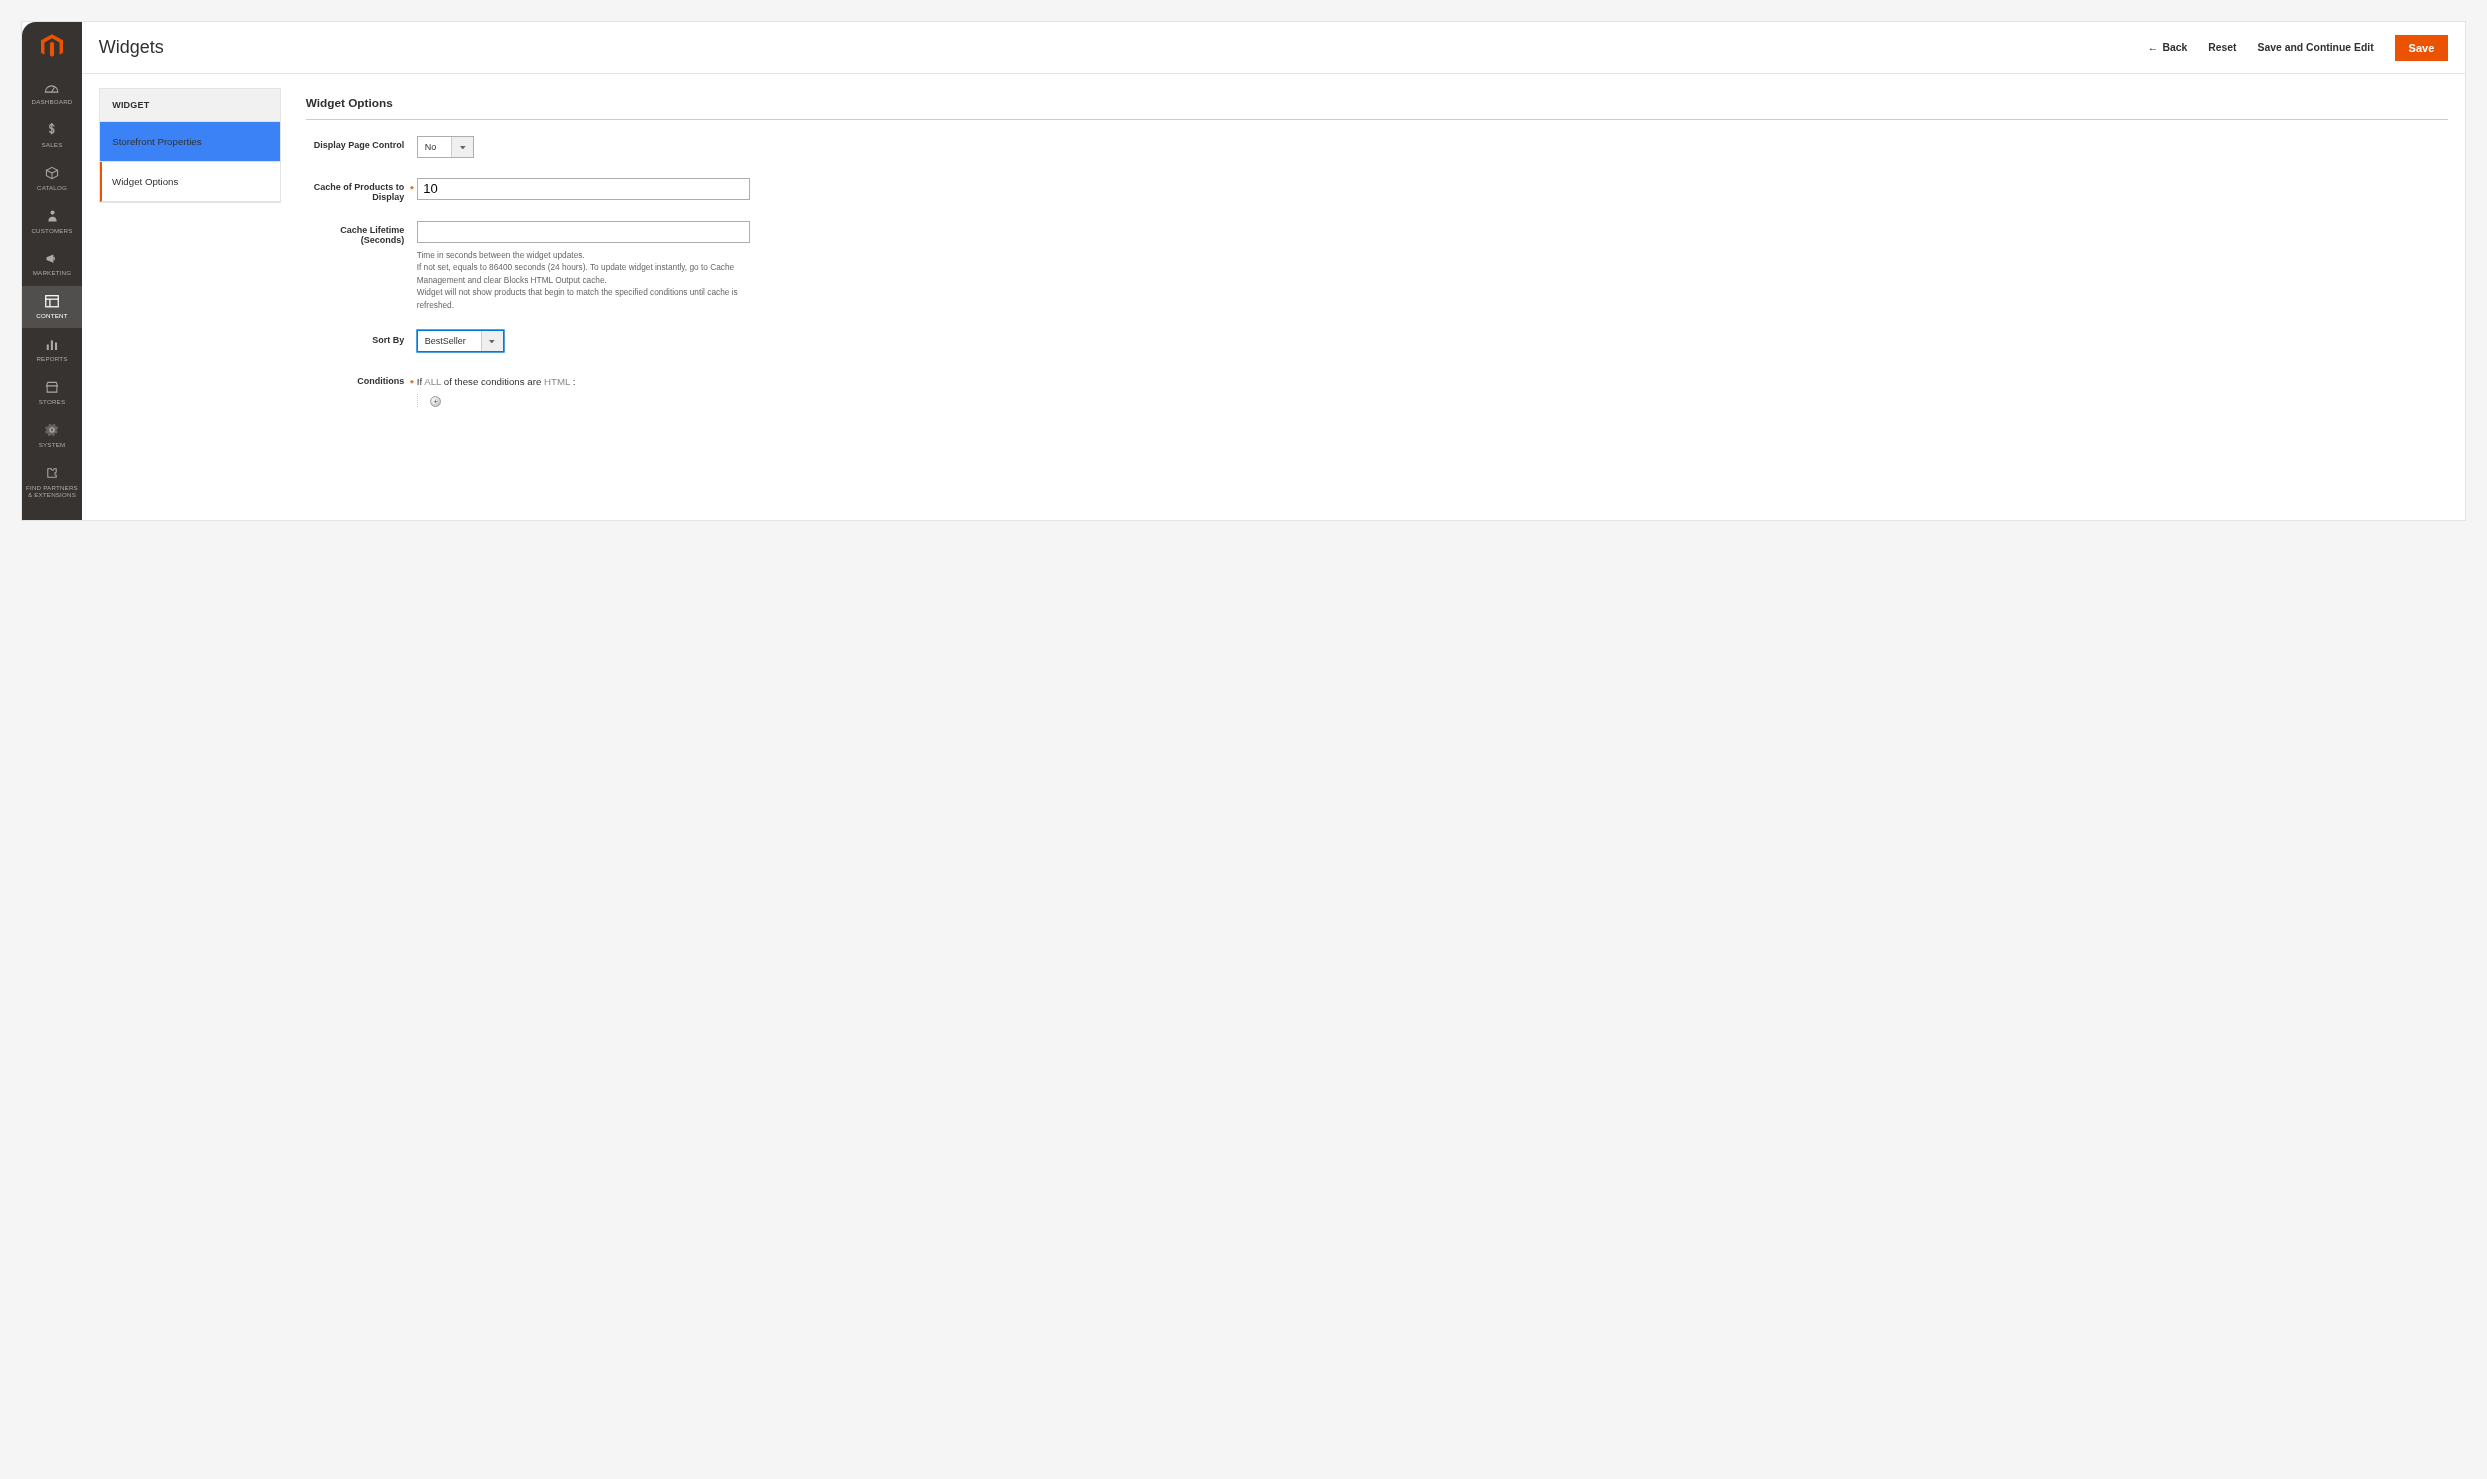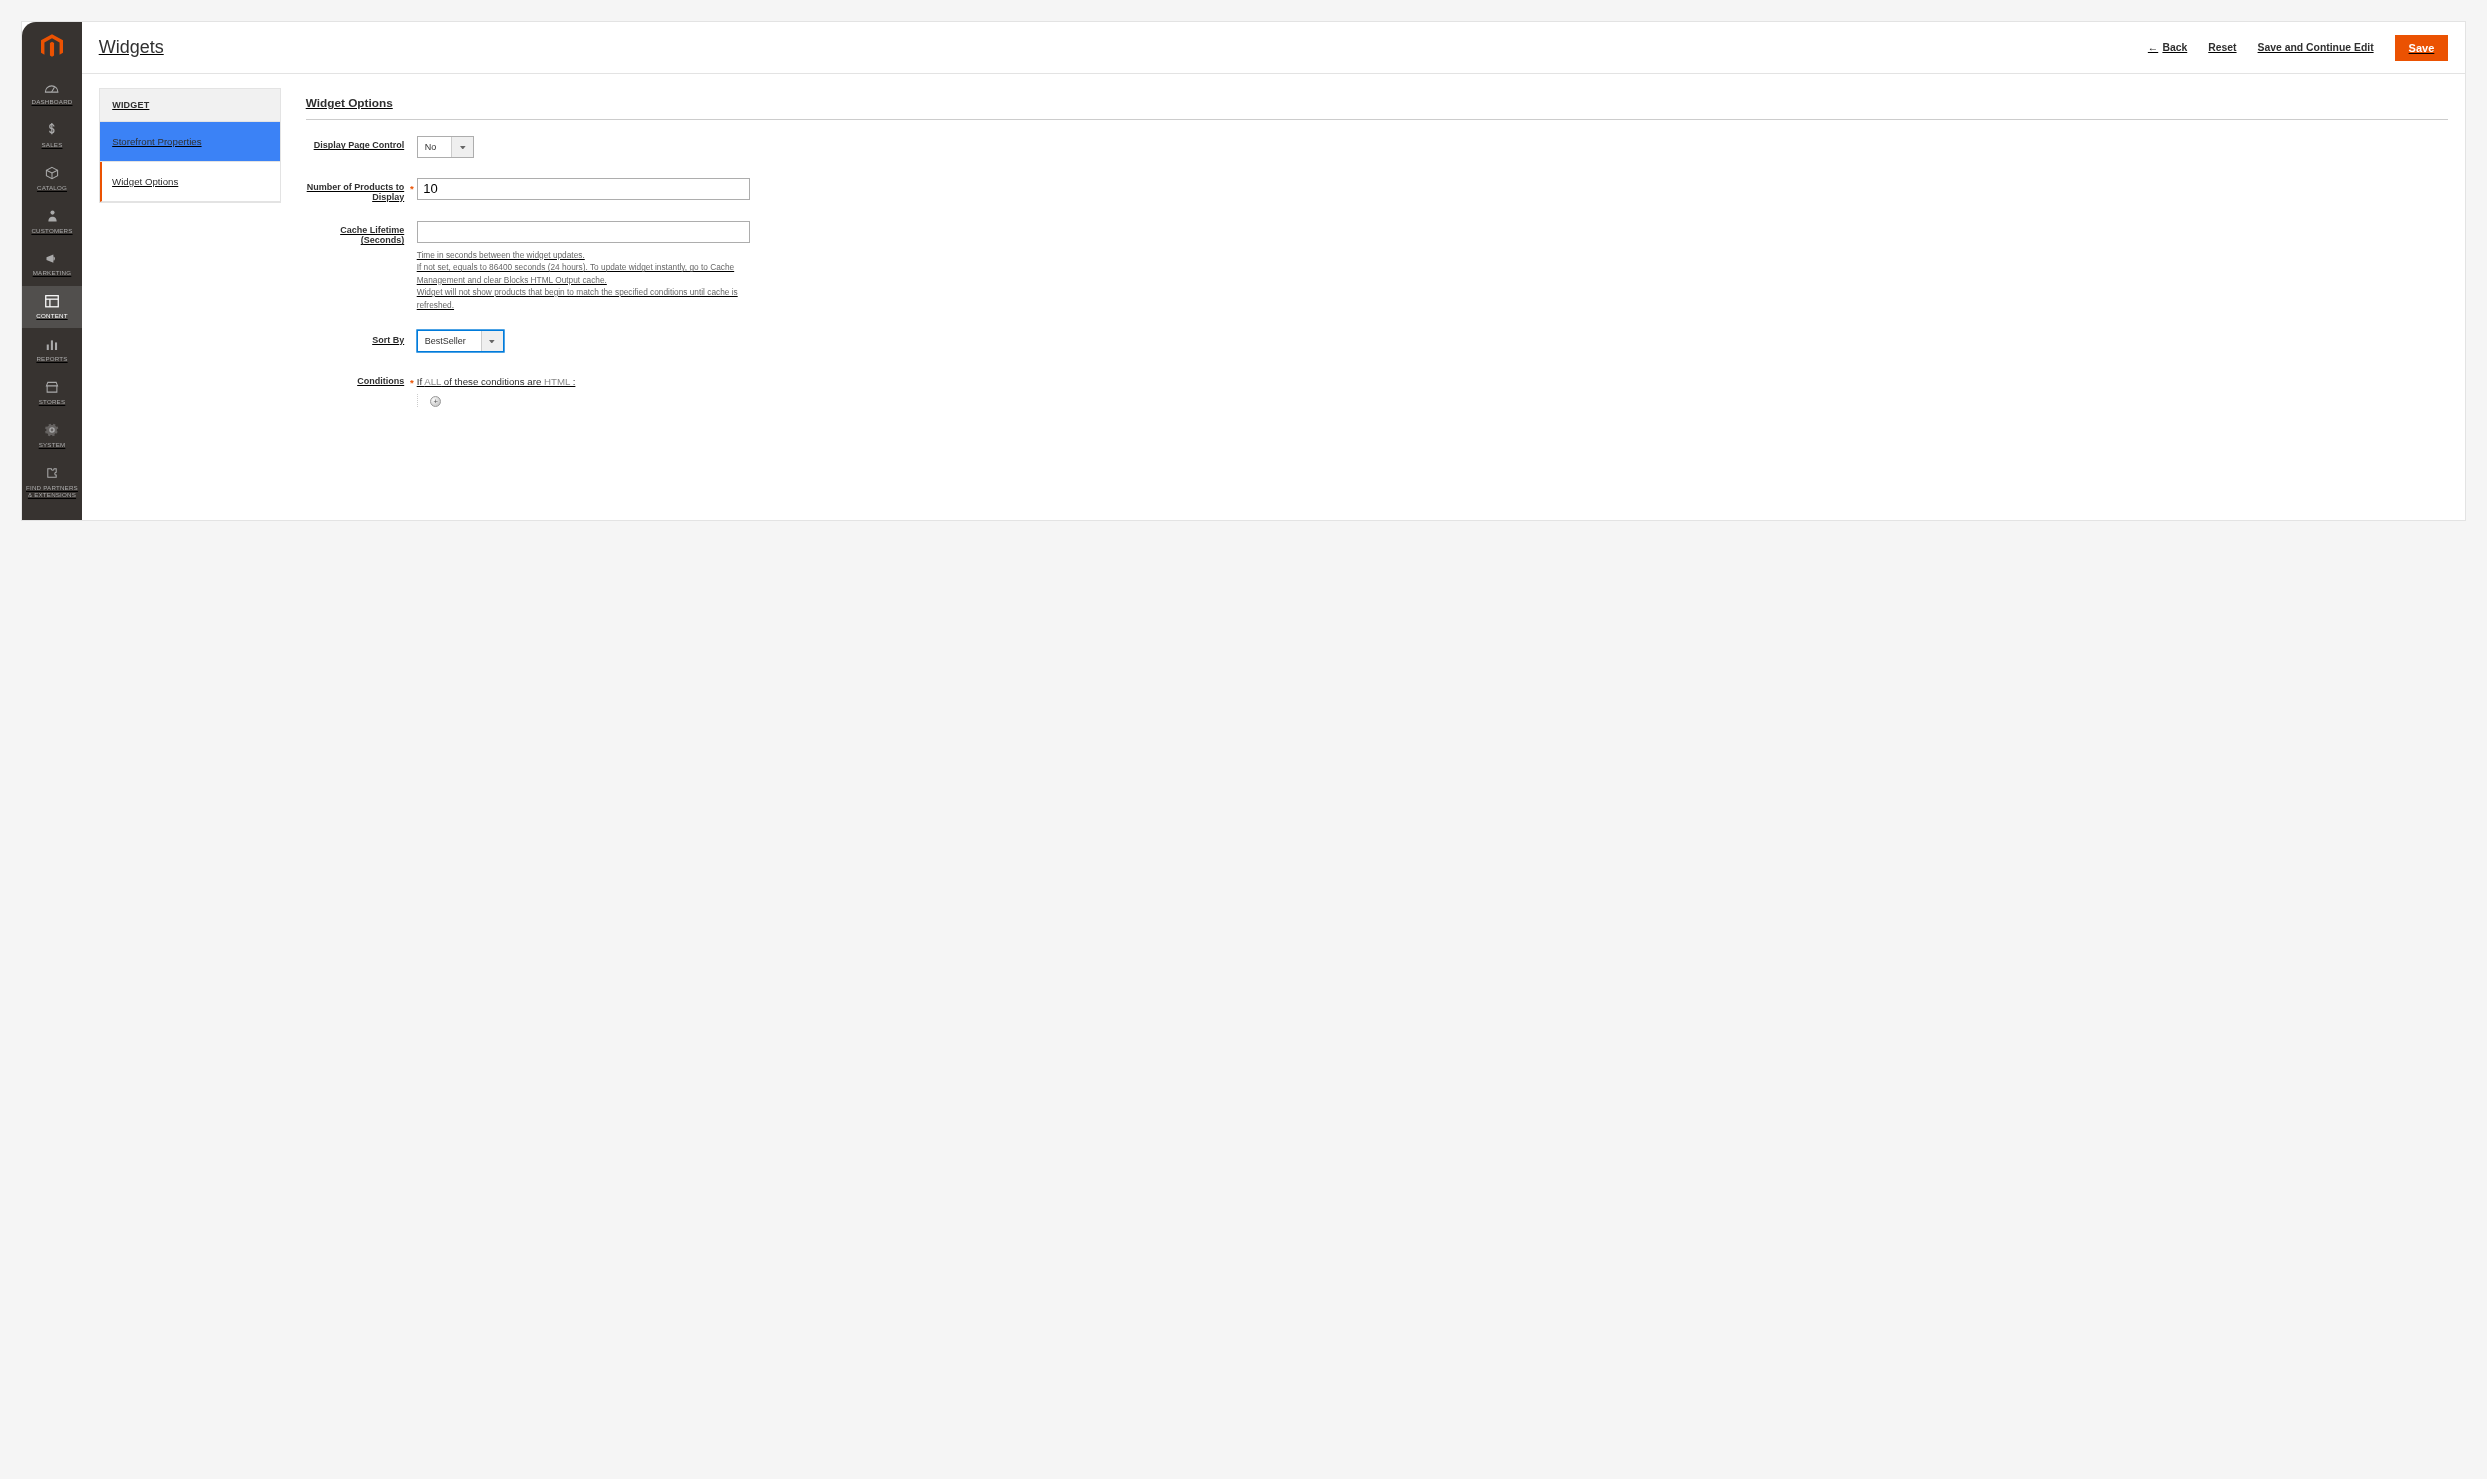--- a/index.html
+++ b/index.html
@@ -7,21 +7,20 @@
       font-family: -apple-system, BlinkMacSystemFont, "Segoe UI", Helvetica, Arial, sans-serif;
       background: #f5f5f5;
       padding: 21px;
     }
     .app-frame {
       background: #fff;
       border: 0.7px solid #e3e3e3;
       display: flex;
       min-height: 500px;
       overflow: hidden;
-      text-decoration: underline;
     }
     
     .sidebar {
       width: 60px;
       background: #373330;
       border-top-left-radius: 14px;
       display: flex;
       flex-direction: column;
       align-items: stretch;
       flex-shrink: 0;
@@ -414,21 +413,21 @@
                 <svg width="5.6" height="3.5" viewBox="0 0 8 5">
                     <path d="M0 0 L4 5 L8 0 Z" fill="#666"></path>
                   </svg>
               </span>
             </div>
           </div>
         </div>
 
         <div class="field-row">
           <div class="field-label">
-            <span>Number of Products to Display</span>
+            <span>Cache of Products to Display</span>
             <span class="required-mark">*</span>
           </div>
           <div class="field-control">
             <input class="text-input" type="text" value="10" style="">
           </div>
         </div>
 
         <div class="field-row">
           <div class="field-label">Cache Lifetime (Seconds)</div>
           <div class="field-control">

